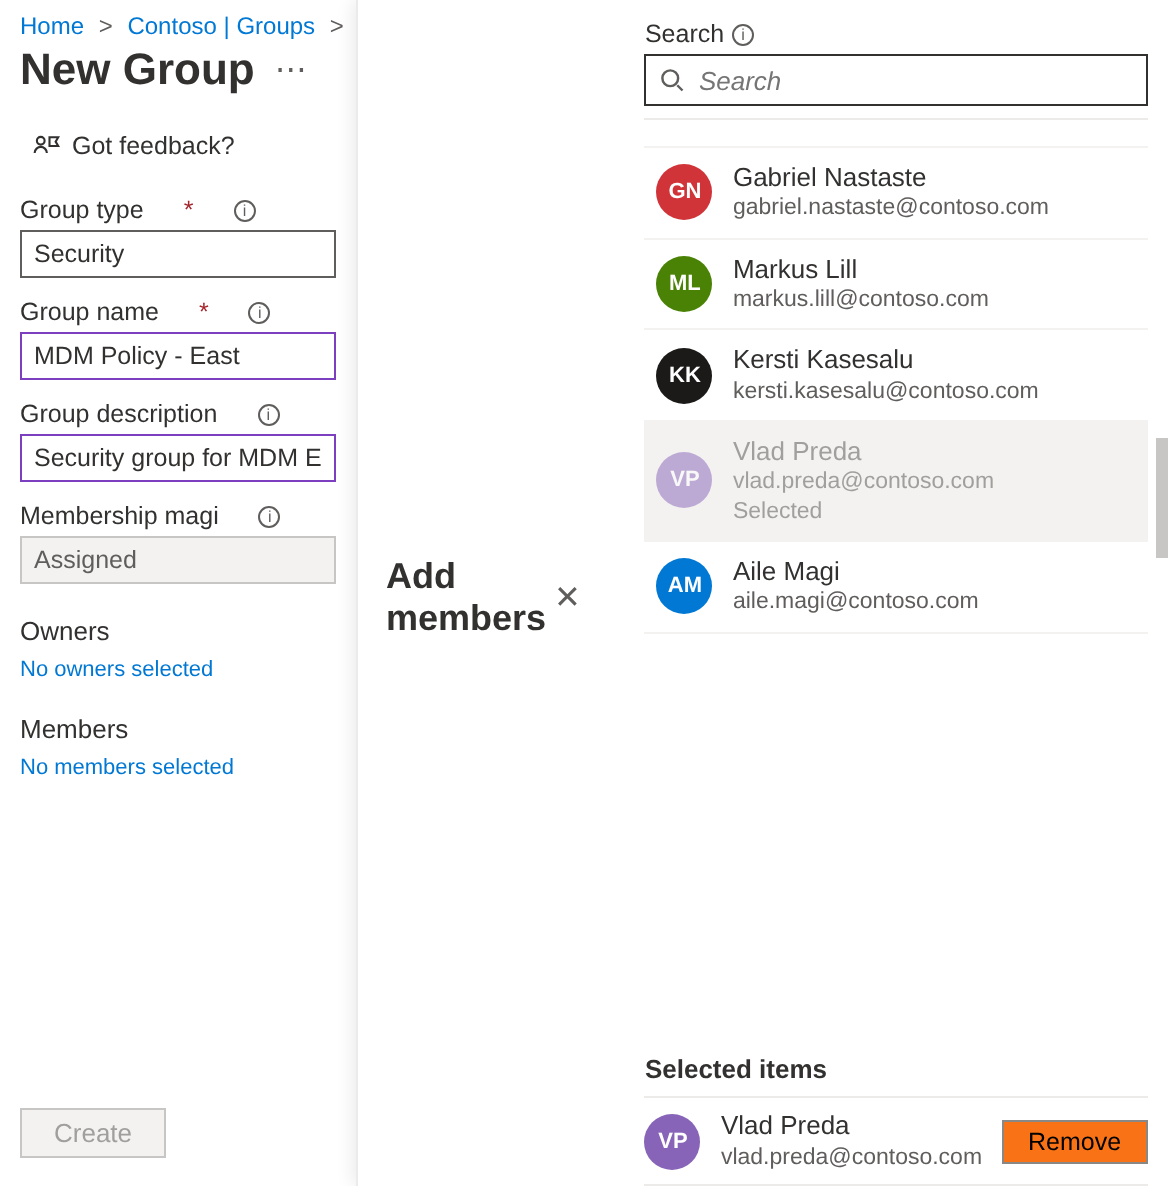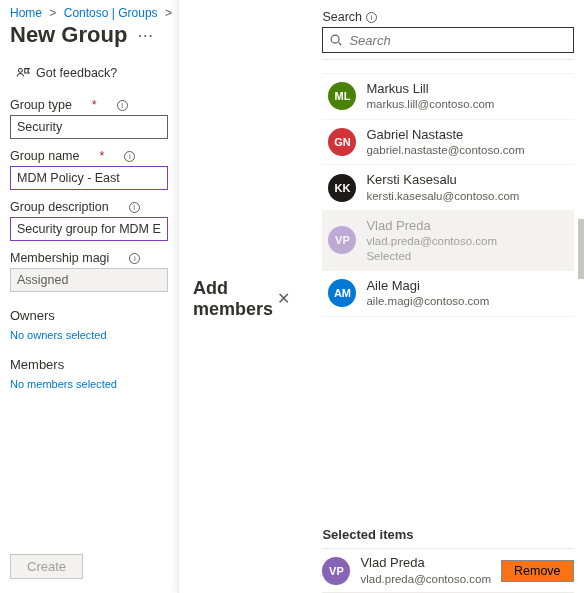--- a/index.html
+++ b/index.html
@@ -162,31 +162,31 @@
 
     <div class="results-wrap">
       <div class="results" id="results">
           <div class="row partial">
             <div class="avatar" style="background:#5c2e91"></div>
             <div class="text-col">
               <div class="email"></div>
             </div>
           </div>
           <div class="row">
+            <div class="avatar" style="background:#d13438">GN</div>
+            <div class="text-col">
+              <div class="name">Gabriel Nastaste</div>
+              <div class="email">gabriel.nastaste@contoso.com</div>
+            </div>
+          </div>
+          <div class="row">
             <div class="avatar" style="background:#498205">ML</div>
             <div class="text-col">
               <div class="name">Markus Lill</div>
               <div class="email">markus.lill@contoso.com</div>
-            </div>
-          </div>
-          <div class="row">
-            <div class="avatar" style="background:#d13438">GN</div>
-            <div class="text-col">
-              <div class="name">Gabriel Nastaste</div>
-              <div class="email">gabriel.nastaste@contoso.com</div>
             </div>
           </div>
           <div class="row">
             <div class="avatar" style="background:#1b1a19">KK</div>
             <div class="text-col">
               <div class="name">Kersti Kasesalu</div>
               <div class="email">kersti.kasesalu@contoso.com</div>
             </div>
           </div>
           <div class="row selected">

